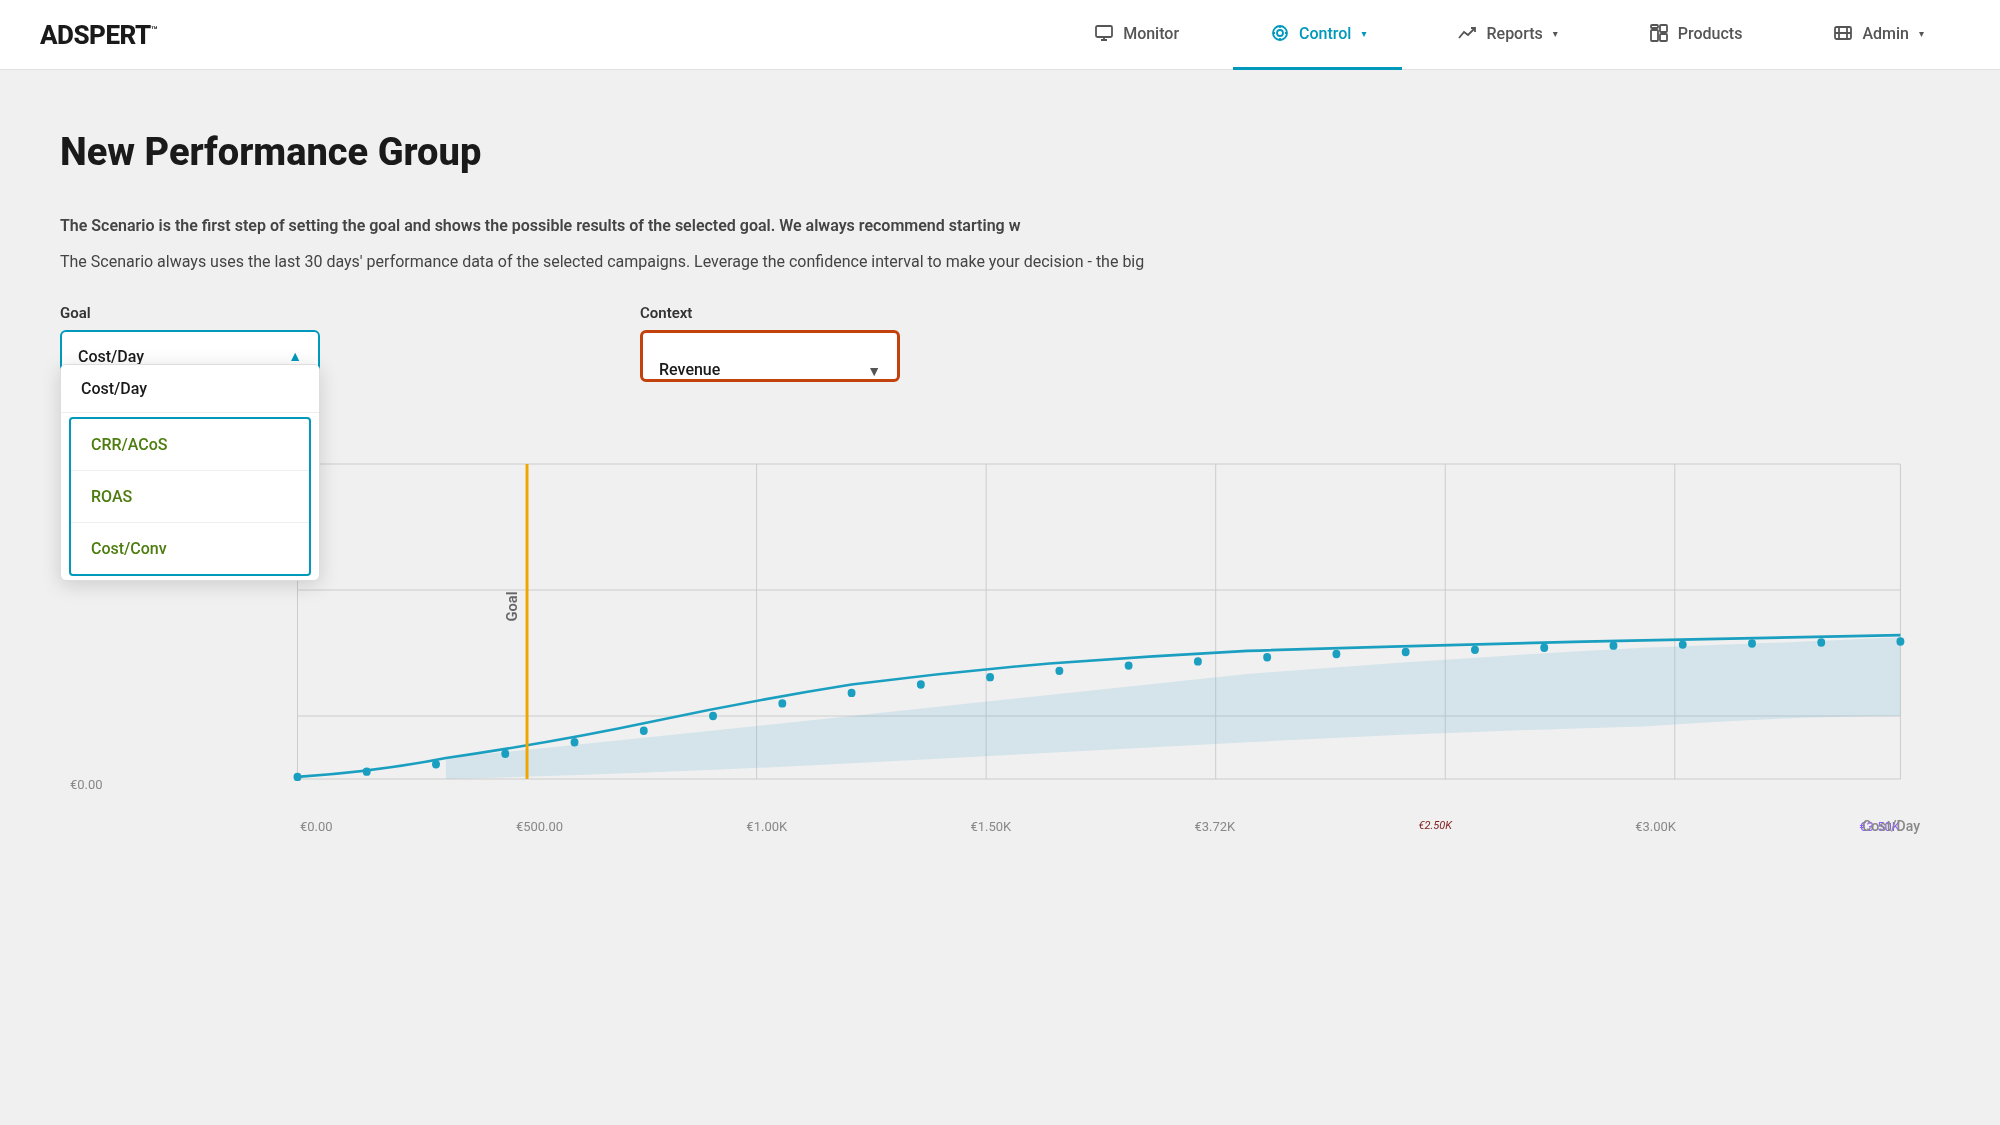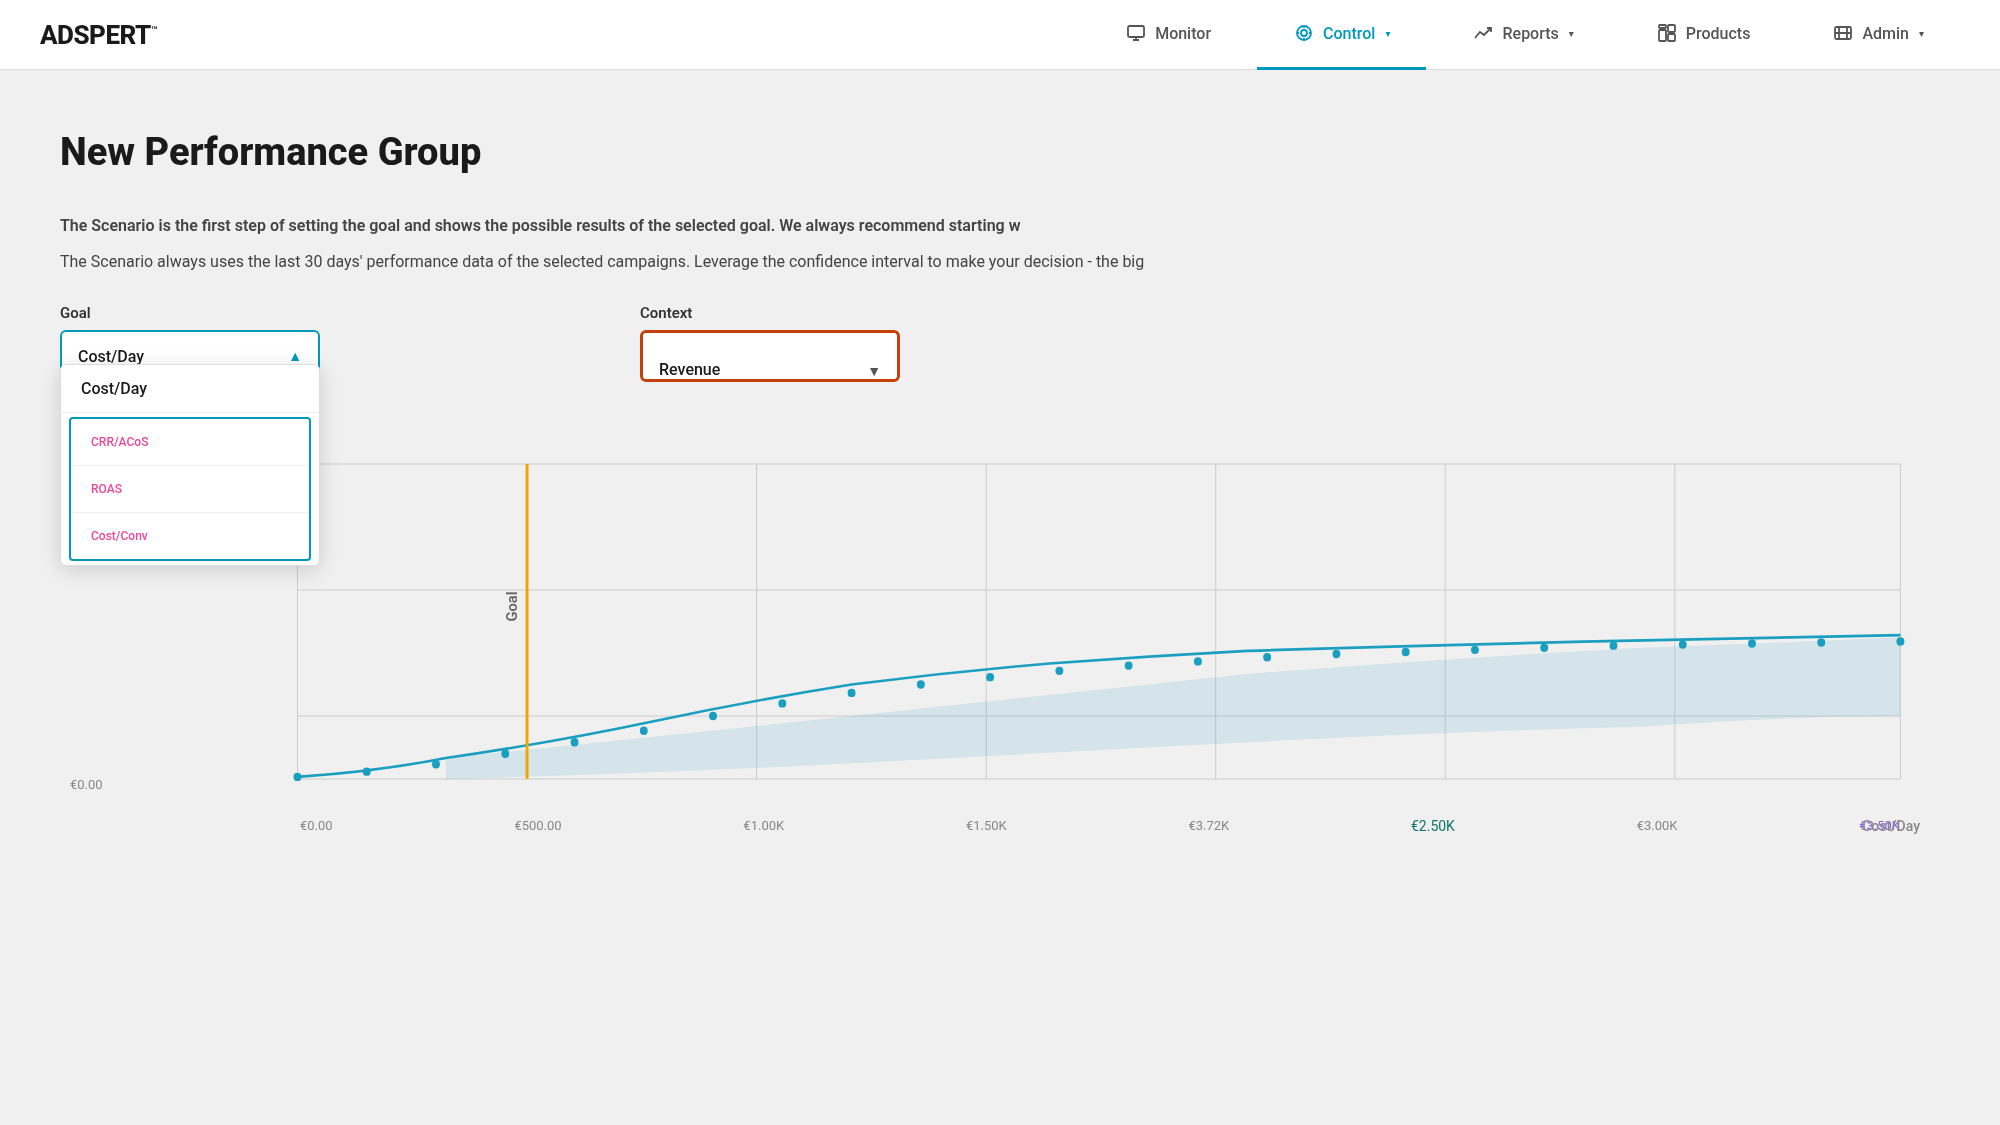--- a/index.html
+++ b/index.html
@@ -30,21 +30,21 @@
       margin-right: auto;
     }
     .logo sup {
       font-size: 11px;
       font-weight: 600;
       vertical-align: super;
     }
     .nav {
       display: flex;
       align-items: center;
-      gap: 10px;
+      gap: 18px;
     }
     .nav-item {
       display: flex;
       align-items: center;
       gap: 8px;
       padding: 0 36px;
       height: 70px;
       cursor: pointer;
       color: #555;
       font-size: 16px;
@@ -178,23 +178,23 @@
 
     .dropdown-selected-group {
       border: 2.5px solid #0099bb;
       border-radius: 4px;
       margin: 4px 8px;
       overflow: hidden;
     }
 
     .dropdown-option {
       padding: 16px 20px;
-      font-size: 12px;
+      font-size: 16px;
       font-weight: 500;
-      color: #ec4899;
+      color: #4d7c0f;
       cursor: pointer;
       background: #fff;
     }
     .dropdown-option + .dropdown-option {
       border-top: 1px solid #eee;
     }
 
     
     .chart-area {
       margin-top: 20px;
@@ -399,20 +399,20 @@
 
       <text x="462" y="190" font-size="14" fill="#666" font-weight="600" transform="rotate(-90, 462, 190)">Goal</text>
     </svg>
 
     <div style="position:absolute; bottom:8px; left:240px; right:40px; display:flex; justify-content:space-between;">
       <span style="font-size:13px;color:#888;">€0.00</span>
       <span style="font-size:13px;color:#888;">€500.00</span>
       <span style="font-size:13px;color:#888;">€1.00K</span>
       <span style="font-size:13px;color:#888;">€1.50K</span>
       <span style="font-size:13px;color:#888;">€3.72K</span>
-      <span style="font-size:14px;color:#0f766e;">€2.50K</span>
+      <span style="font-size:11px;color:#7f1d1d;font-style:italic;">€2.50K</span>
       <span style="font-size:13px;color:#888;">€3.00K</span>
       <span style="font-size:13px;color:#8b5cf6;">€3.50K</span>
     </div>
 
     <div style="position:absolute; bottom:8px; right:20px; font-size:14px; color:#888; font-weight:500;">Cost/Day</div>
   </div>
 </div>
 
 </body></html>

